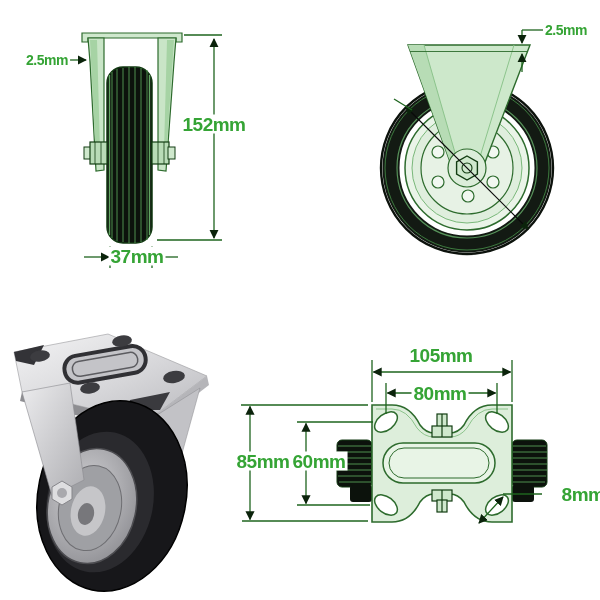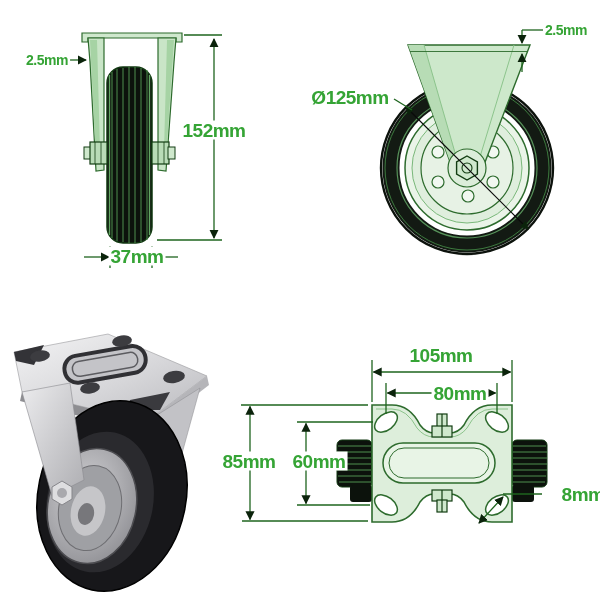--- a/index.html
+++ b/index.html
@@ -246,25 +246,24 @@
       <line x1="87" y1="92" x2="163" y2="92"></line>
       <line x1="87" y1="175" x2="160" y2="175"></line>
       <line x1="96" y1="93.5" x2="96" y2="173.5" marker-start="url(#ar3)" marker-end="url(#ar3)"></line>
 
       <line x1="269" y1="193" x2="293" y2="167" marker-start="url(#ar3)" marker-end="url(#ar3)"></line>
       <line x1="293" y1="164" x2="332" y2="164"></line>
     </g>
   </svg>
 
   <span class="dim-label small" style="left:47px;top:60px">2.5mm</span>
-  <span class="dim-label" style="left:214px;top:130px">152mm</span>
+  <span class="dim-label" style="left:214px;top:124px">152mm</span>
   <span class="dim-label" style="left:137px;top:256px">37mm</span>
 
   <span class="dim-label small" style="left:566px;top:30px">2.5mm</span>
-  <span class="dim-label" style="left:350px;top:97px">Ø125mm</span>
 
   <span class="dim-label" style="left:441px;top:355px">105mm</span>
-  <span class="dim-label" style="left:460px;top:393px">80mm</span>
-  <span class="dim-label" style="left:249px;top:461px">85mm</span>
+  <span class="dim-label" style="left:440px;top:393px">80mm</span>
+  <span class="dim-label" style="left:263px;top:461px">85mm</span>
   <span class="dim-label" style="left:319px;top:461px">60mm</span>
   <span class="dim-label" style="left:583px;top:494px">8mm</span>
 
 </div>
 
 </body></html>

